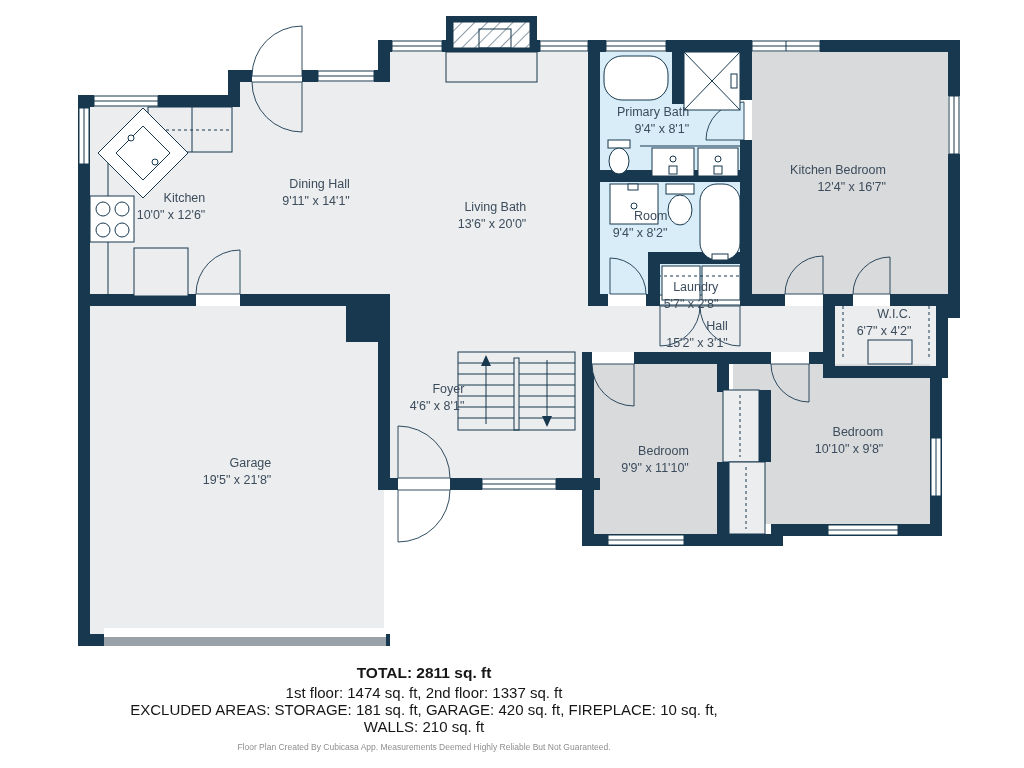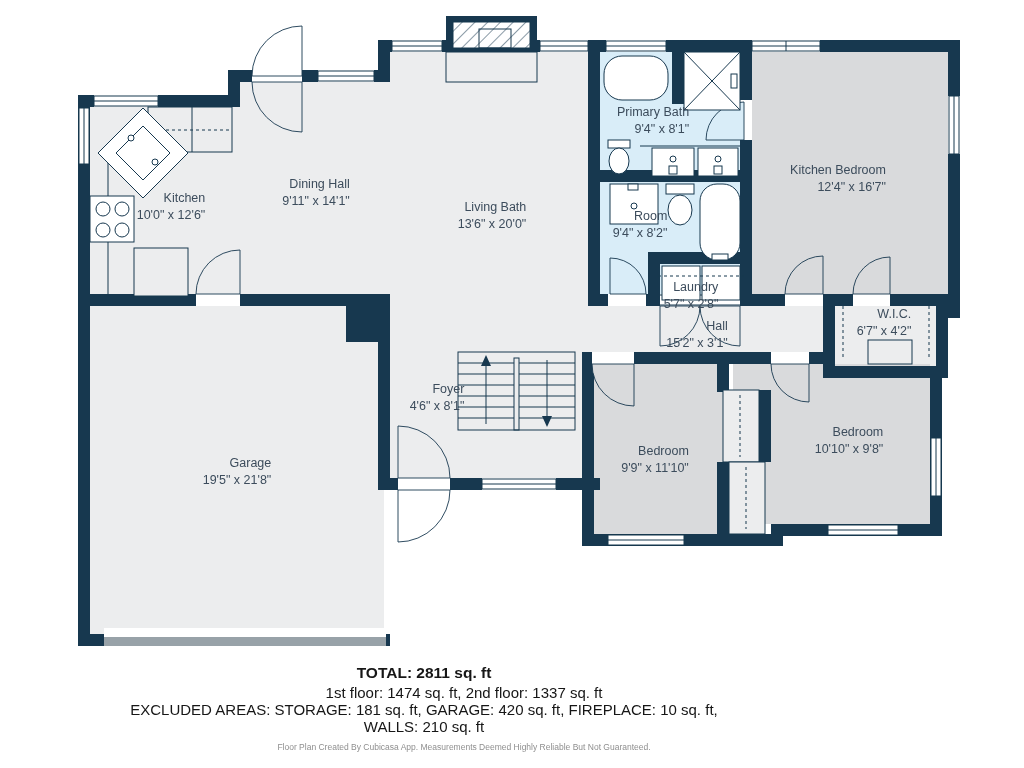--- a/index.html
+++ b/index.html
@@ -340,17 +340,17 @@
   <div class="room-label" style="left:655px;top:443px;">
     <div>Bedroom</div>
     <div>9'9" x 11'10"</div>
   </div>
   <div class="room-label" style="left:849px;top:424px;">
     <div>Bedroom</div>
     <div>10'10" x 9'8"</div>
   </div>
 
   <div class="sumline total" style="top:664px;">TOTAL: 2811 sq. ft</div>
-  <div class="sumline" style="top:684px;padding-left:40px;">1st floor: 1474 sq. ft, 2nd floor: 1337 sq. ft</div>
+  <div class="sumline" style="top:684px;">1st floor: 1474 sq. ft, 2nd floor: 1337 sq. ft</div>
   <div class="sumline" style="top:701px;">EXCLUDED AREAS: STORAGE: 181 sq. ft, GARAGE: 420 sq. ft, FIREPLACE: 10 sq. ft,</div>
   <div class="sumline" style="top:718px;">WALLS: 210 sq. ft</div>
-  <div class="sumline disclaimer" style="top:742px;margin-left:40px;">Floor Plan Created By Cubicasa App. Measurements Deemed Highly Reliable But Not Guaranteed.</div>
+  <div class="sumline disclaimer" style="top:742px;">Floor Plan Created By Cubicasa App. Measurements Deemed Highly Reliable But Not Guaranteed.</div>
 </div>
 
 </body></html>

